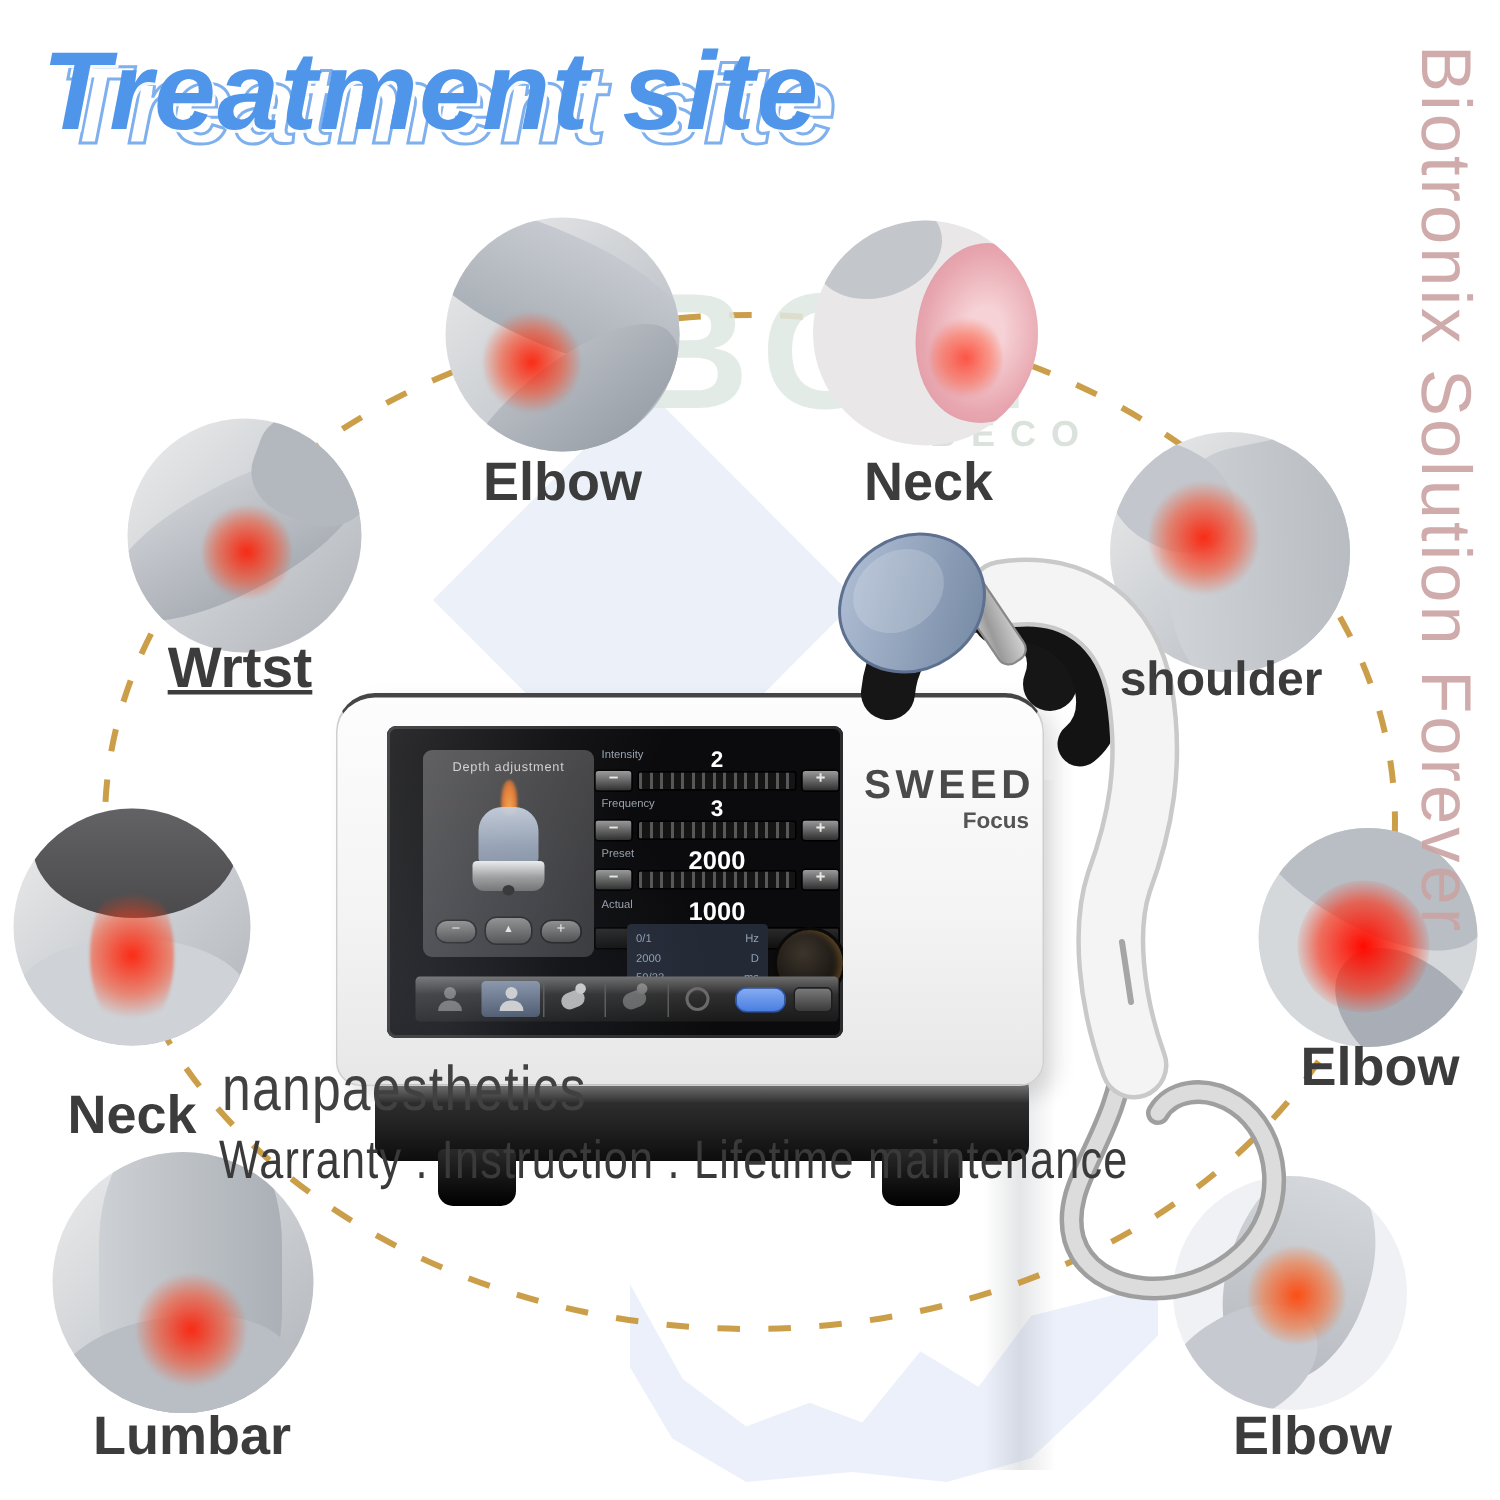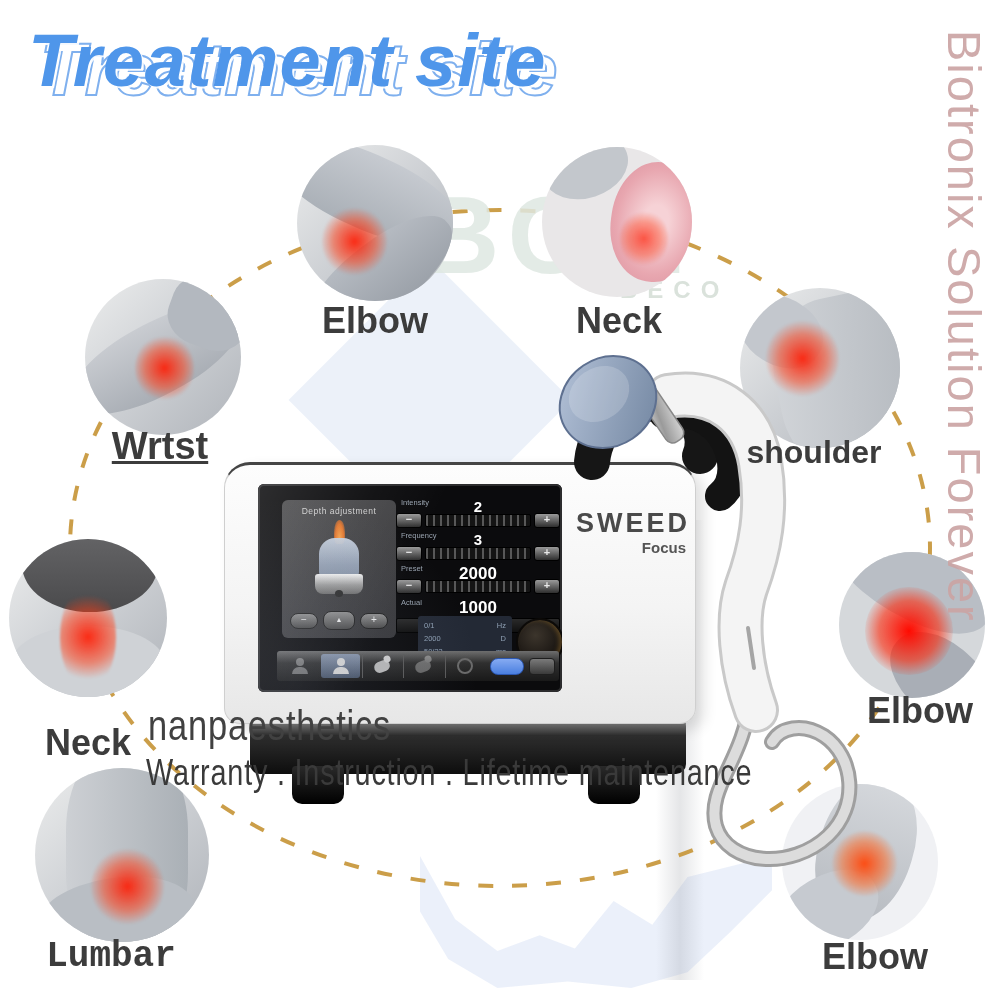--- a/index.html
+++ b/index.html
@@ -80,21 +80,21 @@
   #ph-foot .s2{width:70%;height:45%;bottom:-4%;left:-6%;transform:rotate(-30deg);background:#c6cad0;}
   #ph-foot .glow{left:32%;top:30%;width:42%;height:42%;
     background:radial-gradient(circle,rgba(255,70,10,.95) 0%,rgba(255,100,30,.5) 48%,rgba(255,120,60,0) 74%);}
 
   #lb-elbow-left{left:297px;top:300px;width:156px;}
   #lb-knee{left:544px;top:300px;width:150px;}
   #lb-wrist{left:80px;top:425px;width:160px;font-size:38px;text-decoration:underline;}
   #lb-shoulder{left:714px;top:434px;width:200px;font-size:32px;}
   #lb-neck{left:8px;top:690px;width:160px;margin-top:32px;}
   #lb-elbow-right{left:840px;top:690px;width:160px;}
-  #lb-lumbar{left:21px;top:936px;width:180px;font-family:Liberation Mono, monospace;}
+  #lb-lumbar{left:38px;top:936px;width:180px;}
   #lb-foot{left:795px;top:936px;width:160px;}
 
   
   .device{z-index:1;}
   .dev-base{left:250px;top:700px;width:436px;height:74px;border-radius:26px 26px 10px 10px;
     background:linear-gradient(180deg,#e8e8e8 0%,#bdbdbd 18%,#2e2e2e 48%,#0d0d0d 100%);}
   .dev-foot{top:766px;width:52px;height:38px;background:linear-gradient(#2a2a2a,#000);border-radius:4px 4px 10px 10px;}
   #foot-l{left:292px;} #foot-r{left:588px;}
   .dev-body{left:224px;top:462px;width:470px;height:258px;border-radius:26px 26px 16px 16px;
     background:linear-gradient(180deg,#fdfdfd 0%,#f4f4f4 55%,#e7e7e7 100%);

